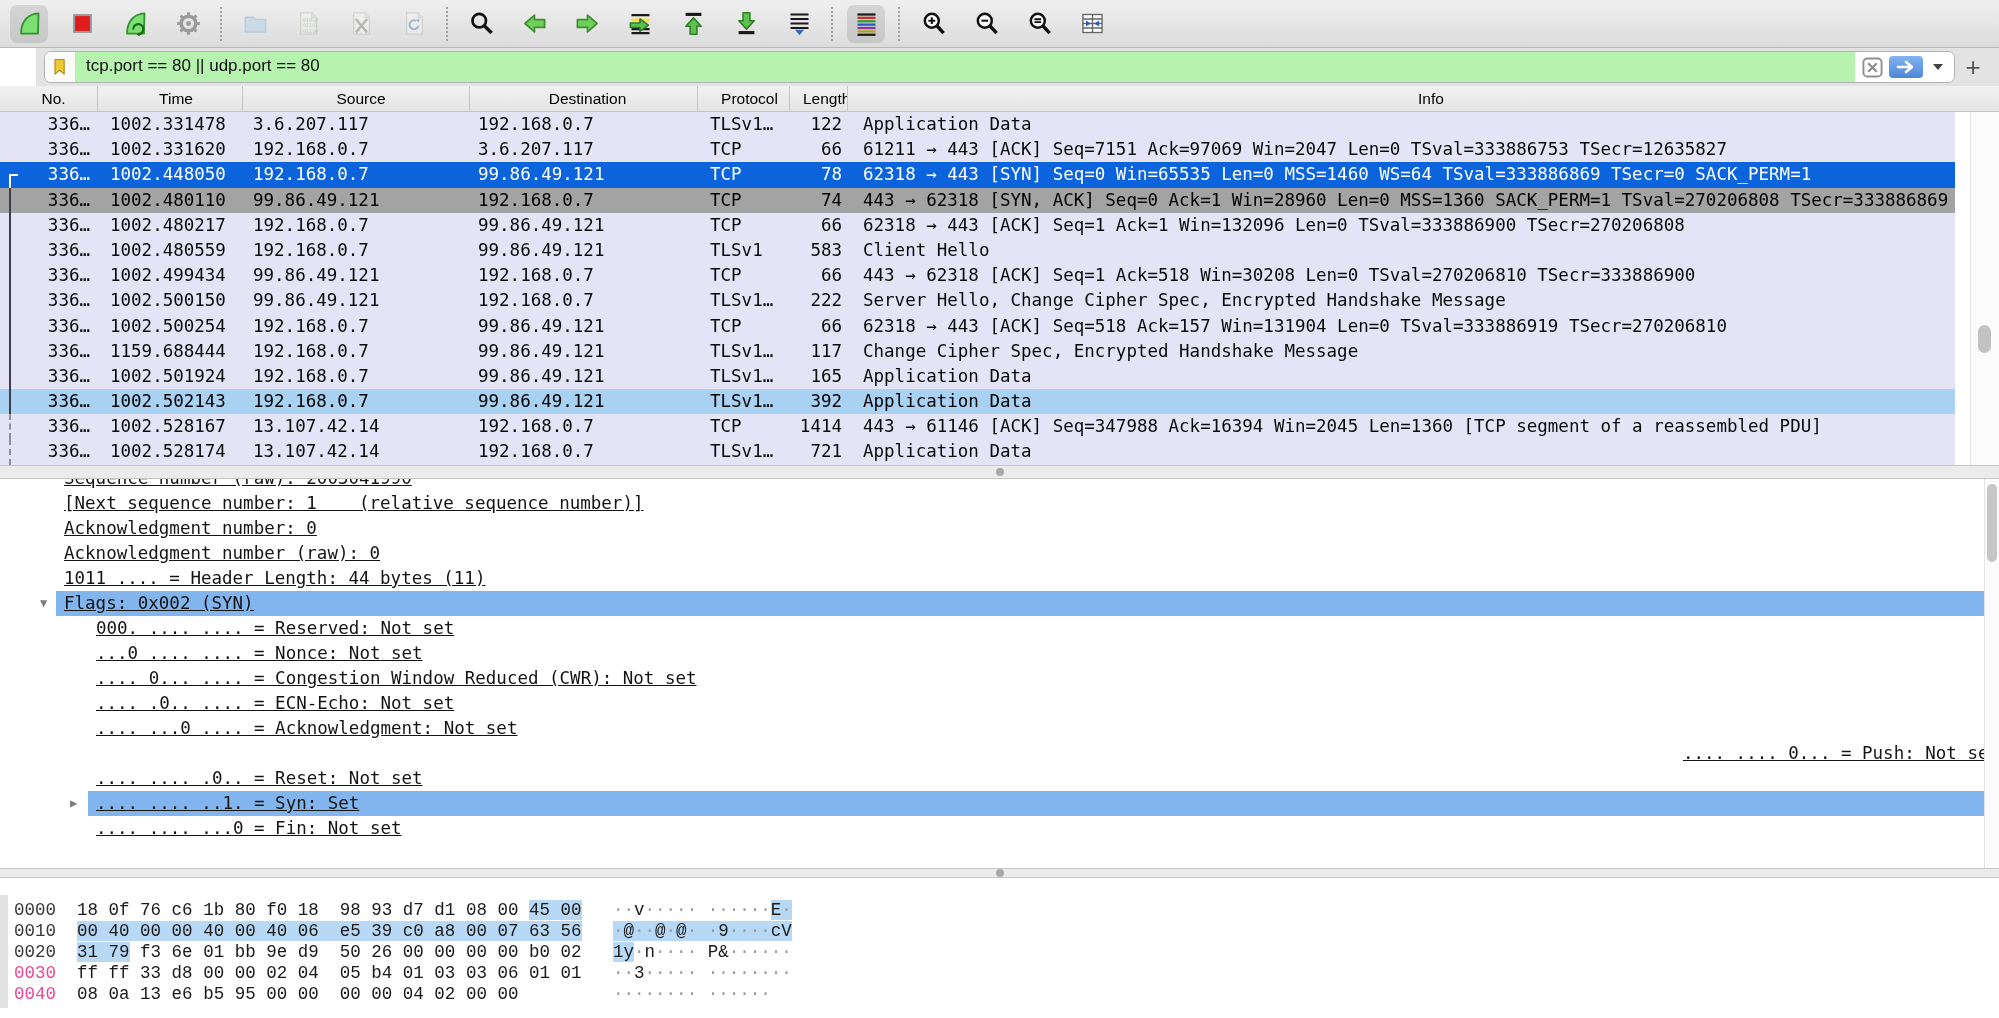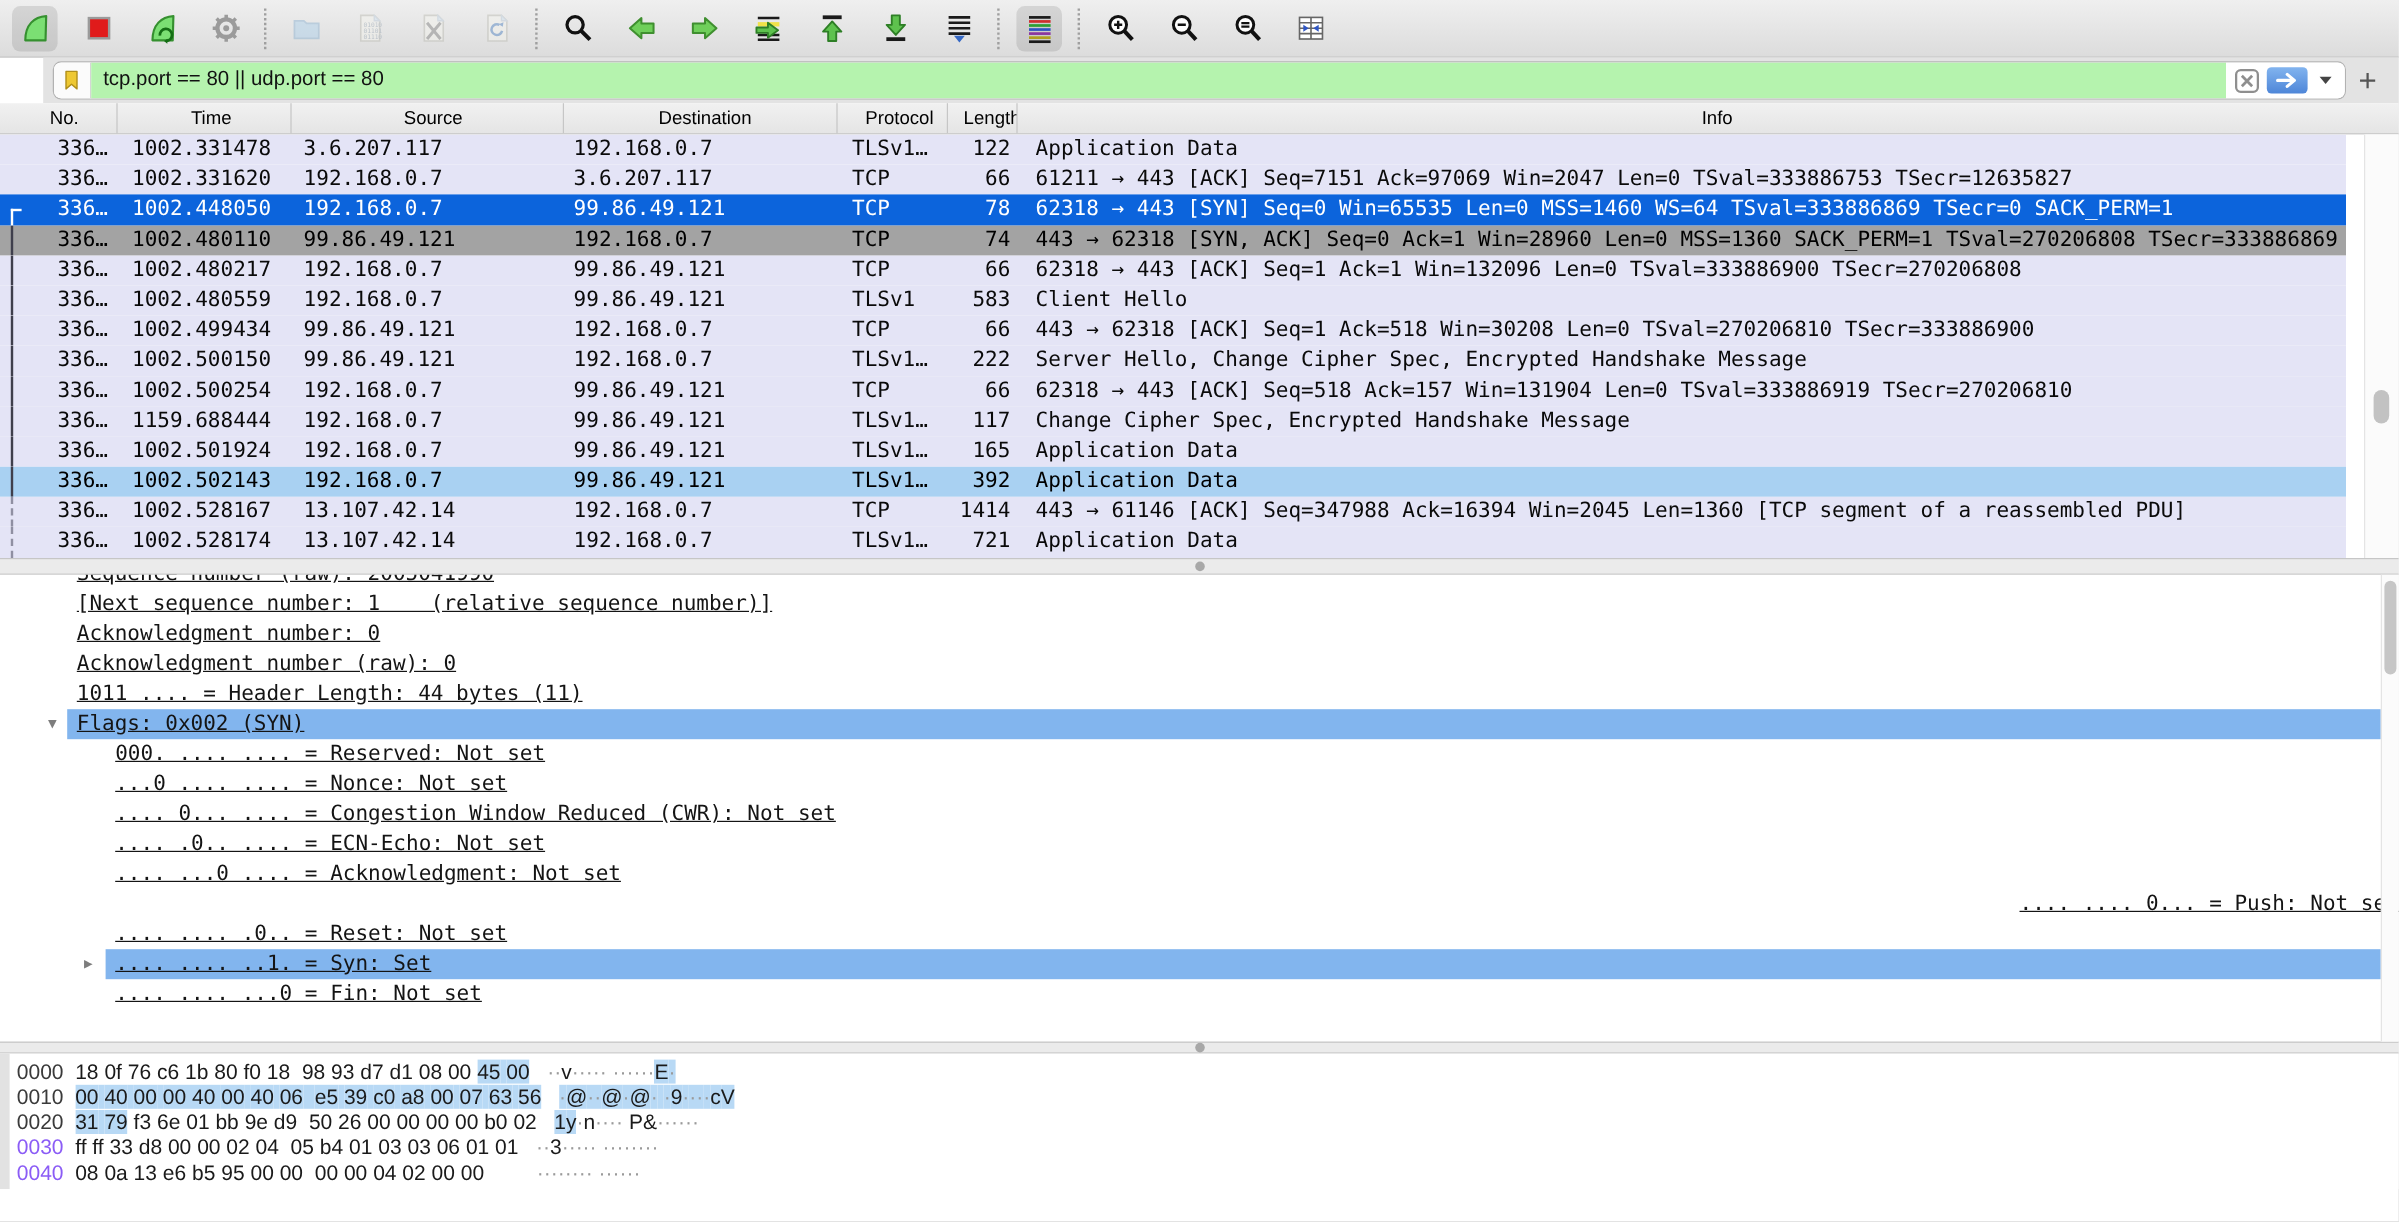--- a/index.html
+++ b/index.html
@@ -76,25 +76,25 @@
   .details{height:389px;background:#fff;overflow:hidden;position:relative;
            font-family:"DejaVu Sans Mono",monospace;font-size:17.5px;color:#141414;}
   .dline{position:relative;height:25px;line-height:25px;white-space:pre;text-decoration:underline;}
   .dline.clipped{margin-top:-13px;}
   .dtext{display:block;padding-left:8px;}
   .dline.hl .dtext{background:#82b5ee;margin-right:15px;}
   .darrow{position:absolute;top:0;font-size:12px;color:#7d7d7d;line-height:25px;}
 
   
   .hexpane{height:113px;background:#fff;position:relative;box-sizing:border-box;
-           font-family:Liberation Sans, sans-serif;font-size:17.5px;color:#1a1a1a;
-           padding:5px 0 0 14px;overflow:hidden;}
+           font-family:Liberation Mono, monospace;font-size:17.5px;color:#1a1a1a;
+           padding:5px 0 0 14px;overflow:hidden;margin-top:17px;}
   .hexpane::before{content:"";position:absolute;left:0;top:0;bottom:0;width:8px;background:#e2e2e2;}
   .hrow{height:21px;line-height:21px;white-space:pre;}
-  .hoff{color:#3a3a3a;} .hoff.dim{color:#8b5cf6;}
+  .hoff{color:#3a3a3a;} .hoff.dim{color:#ec4899;}
   .hlb{background:#b8d9f5;}
   .dimc{color:#9a9a9a;}
 
   
   .sb{position:absolute;background:#fbfbfb;border-left:1px solid #e4e4e4;box-sizing:border-box;}
   #sb-list{right:0;top:112px;height:353px;width:29px;}
   #sb-list .thumb{position:absolute;left:7px;width:13px;border-radius:7px;background:#c2c2c2;
                   top:213px;height:28px;}
   #sb-details{right:0;top:479px;height:389px;width:15px;}
   #sb-details .thumb{position:absolute;left:2px;width:10px;border-radius:5px;background:#c6c6c6;

